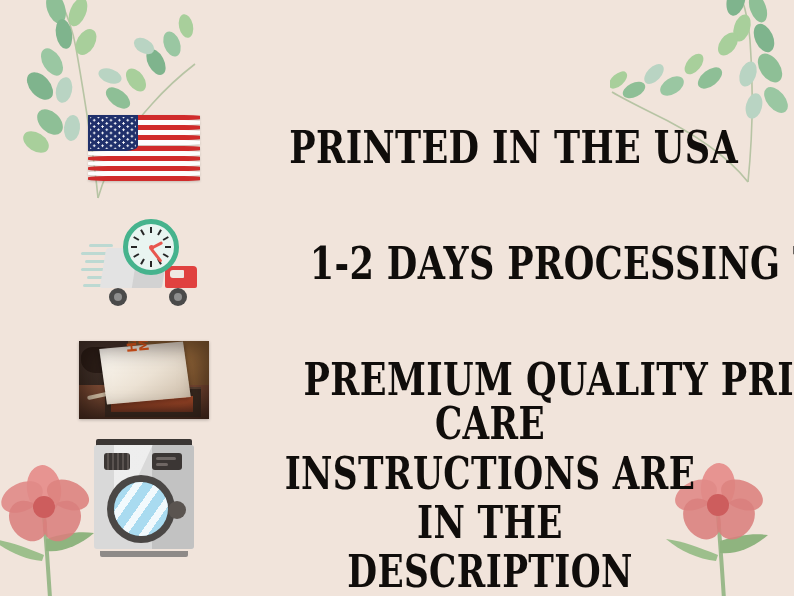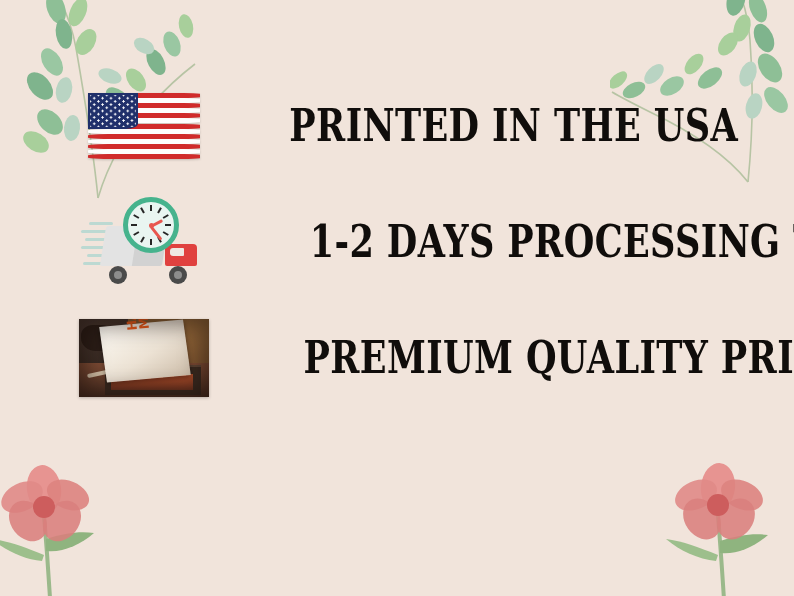--- a/index.html
+++ b/index.html
@@ -31,21 +31,21 @@
   .decor-bl { left: -12px;  bottom: -4px; width: 145px; height: 165px; }
   .decor-br { right: 8px;   bottom: -6px; width: 130px; height: 165px; }
 
   
   .rows {
     position: absolute;
     inset: 0;
     display: flex;
     flex-direction: column;
     justify-content: flex-start;
-    padding-top: 74px;
+    padding-top: 96px;
     box-sizing: border-box;
   }
   .row {
     display: flex;
     align-items: center;
     height: 104px;
     padding-left: 74px;
     box-sizing: border-box;
   }
   .row + .row { margin-top: 12px; }
@@ -511,15 +511,37 @@
           <div class="word">HAND
 MADE</div>
           <div class="vig"></div>
         </div>
       </div>
       <div class="text-cell">
         <div class="headline">PREMIUM QUALITY PRINT</div>
       </div>
     </div>
 
+    <div class="row row-4">
+      <div class="icon-cell">
+        <div class="washer">
+          <div class="top"></div>
+          <div class="box"></div>
+          <div class="shade"></div>
+          <div class="gloss"></div>
+          <div class="dial"></div>
+          <div class="panel"></div>
+          <div class="ring"></div>
+          <div class="door"></div>
+          <div class="knob"></div>
+          <div class="foot"></div>
+        </div>
+      </div>
+      <div class="text-cell">
+        <div class="headline two-line">
+          <span class="ln">CARE INSTRUCTIONS ARE</span>
+          <span class="ln">IN THE DESCRIPTION</span>
+        </div>
+      </div>
+    </div>
 
   </div>
 </div>
 
 </body></html>

